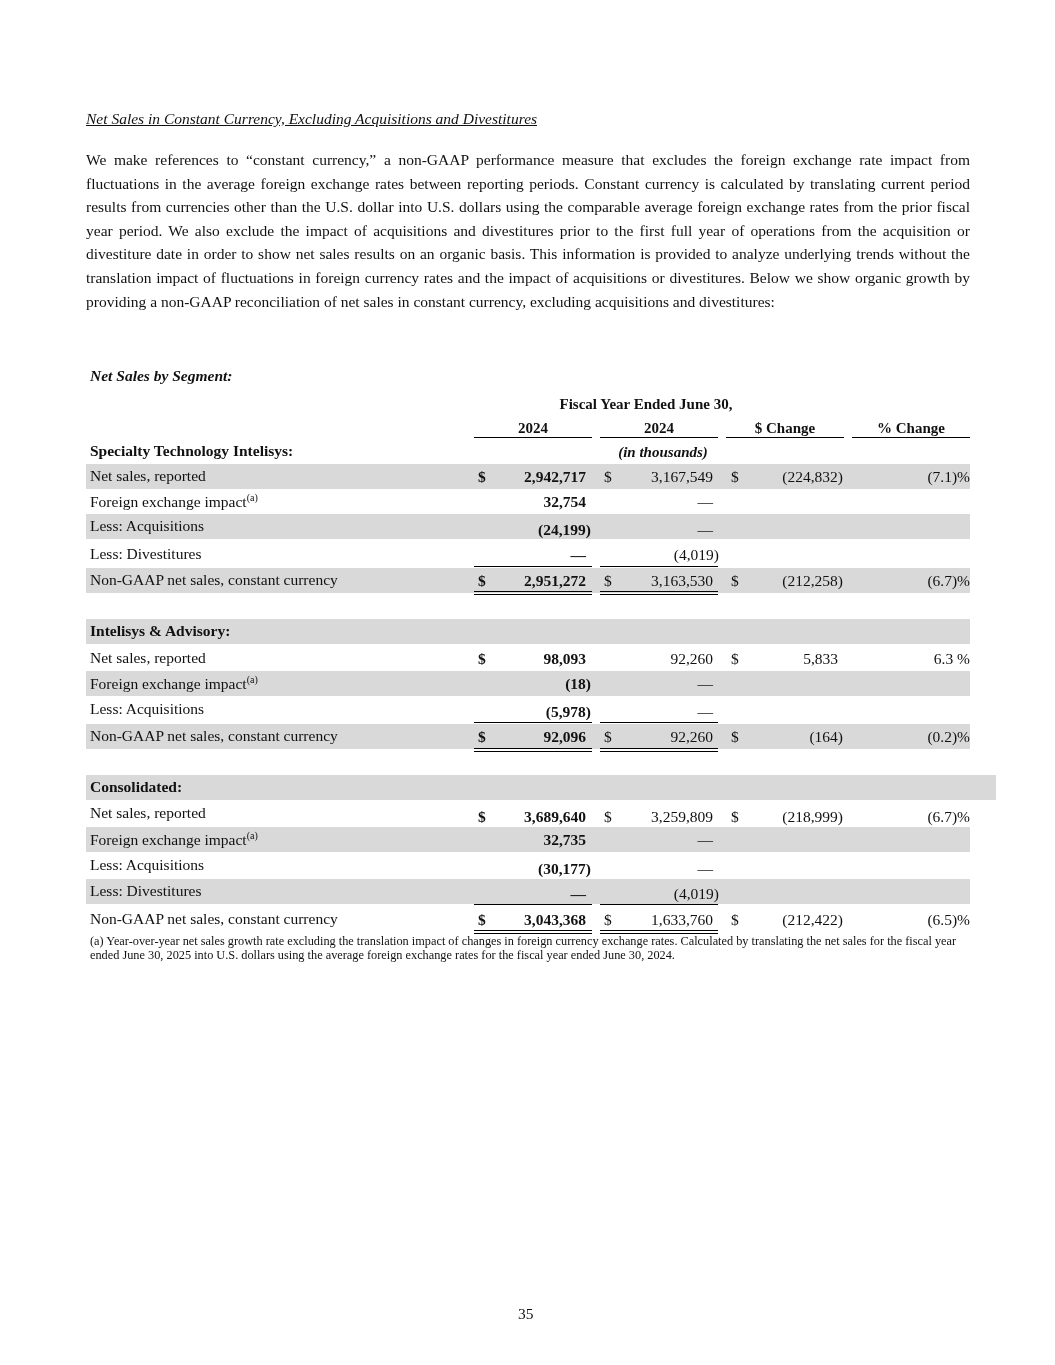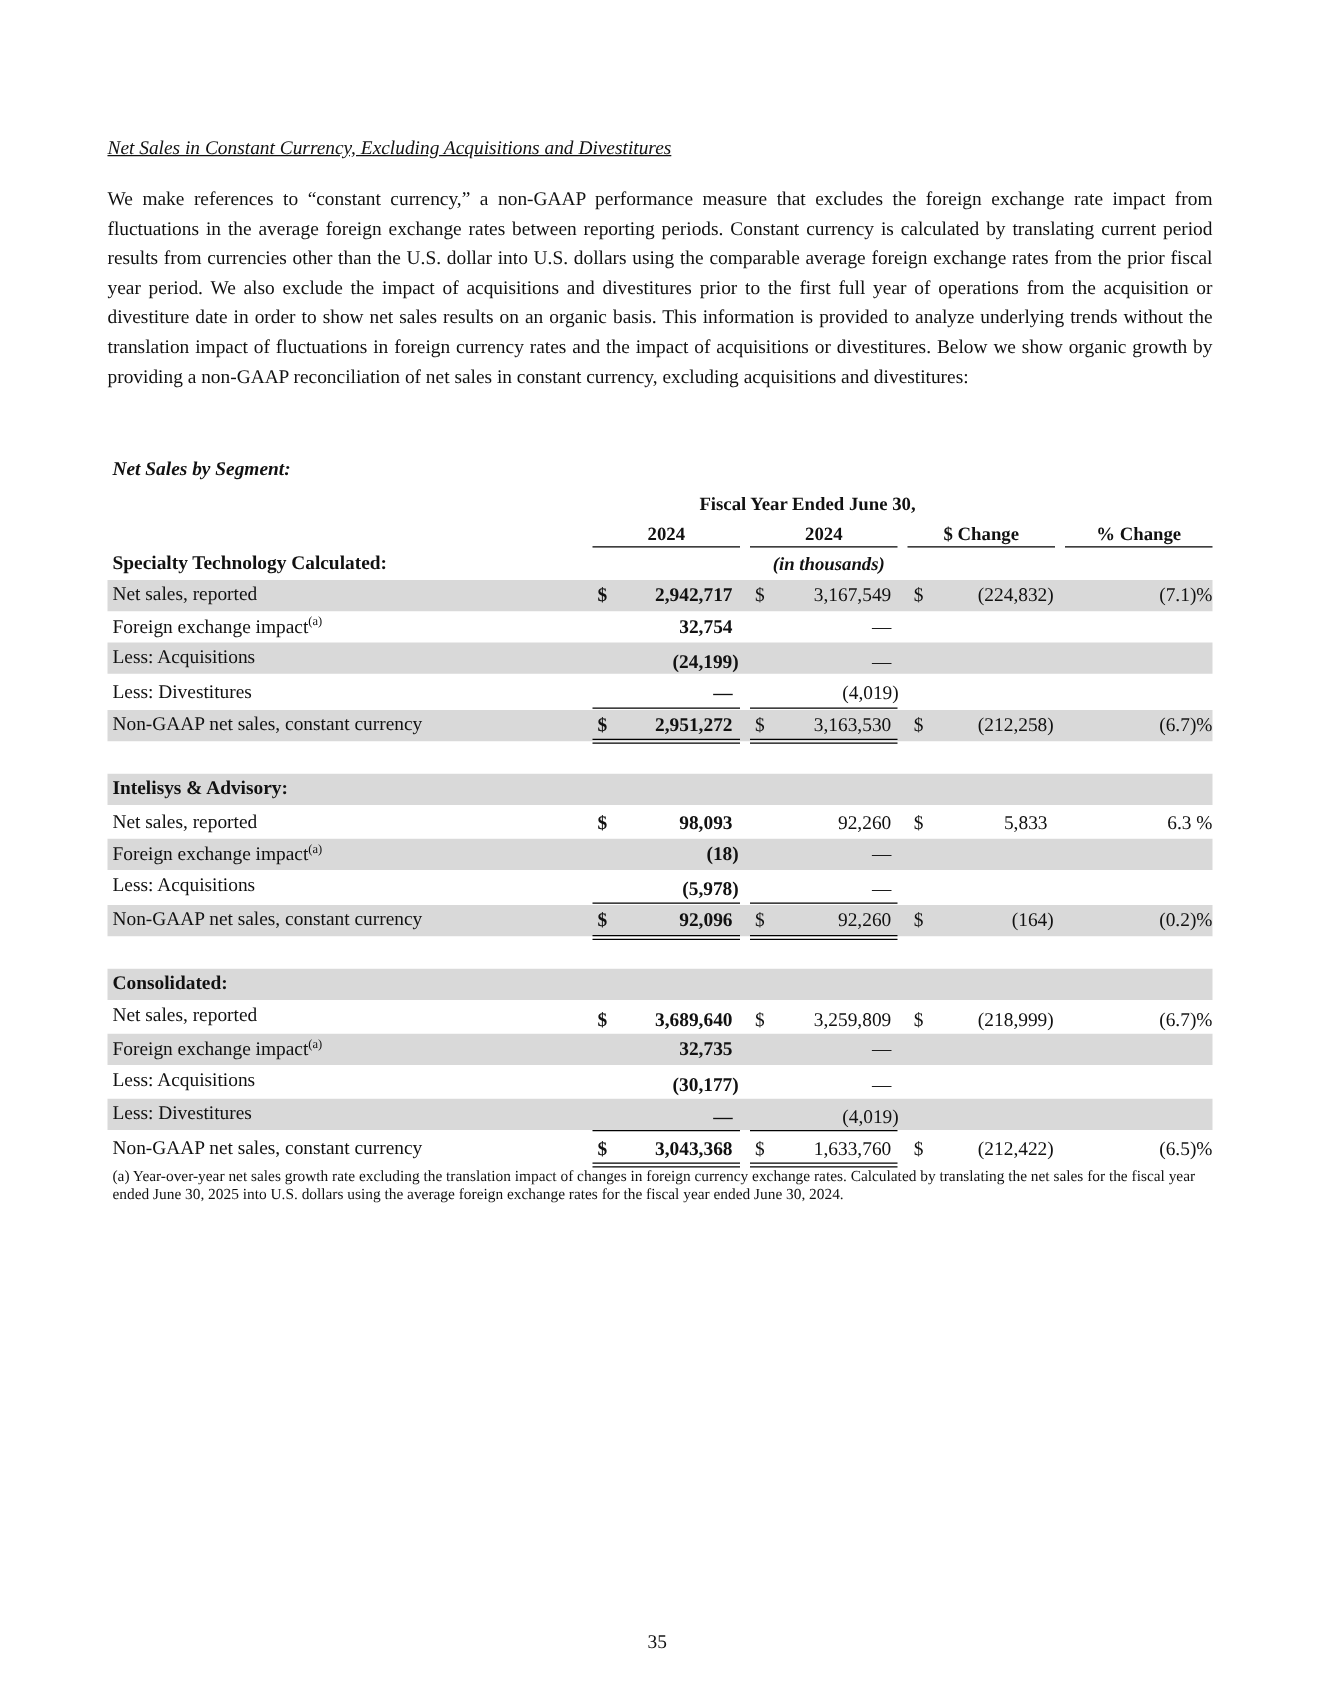--- a/index.html
+++ b/index.html
@@ -42,21 +42,21 @@
   <div class="seg-title">Net Sales by Segment:</div>
 
   <div class="hdr" style="top:396px; left:388px; width:344px;">Fiscal Year Ended June 30,</div>
   <div class="hdr ul" style="top:420px; left:388px; width:118px;">2024</div>
   <div class="hdr ul" style="top:420px; left:514px; width:118px;">2024</div>
   <div class="hdr ul" style="top:420px; left:640px; width:118px;">$ Change</div>
   <div class="hdr ul" style="top:420px; left:766px; width:118px;">% Change</div>
   <div class="inthou" style="left:518px;">(in thousands)</div>
 
   <div class="row" style="top:439px;">
-    <span class="lbl b">Specialty Technology Calculated:</span>
+    <span class="lbl b">Specialty Technology Intelisys:</span>
   </div>
 
   <div class="row gray" style="top:464px;">
     <span class="lbl">Net sales, reported</span>
     <span class="cell d1">$</span>
     <span class="cell v1">2,942,717</span>
     <span class="cell d2">$</span>
     <span class="cell v2">3,167,549</span>
     <span class="cell d3">$</span>
     <span class="cell v3 paren">(224,832)</span>
@@ -130,21 +130,21 @@
     <span class="cell v1">92,096</span>
     <span class="cell d2">$</span>
     <span class="cell v2">92,260</span>
     <span class="cell d3">$</span>
     <span class="cell v3 paren">(164)</span>
     <span class="cell v4">(0.2)%</span>
   </div>
   <div class="dline" style="top:748px; left:388px; width:118px;"></div>
   <div class="dline" style="top:748px; left:514px; width:118px;"></div>
 
-  <div class="row gray" style="top:775px;">
+  <div class="row gray" style="top:775px;padding-left:26px;">
     <span class="lbl b">Consolidated:</span>
   </div>
 
   <div class="row" style="top:801px;">
     <span class="lbl">Net sales, reported</span>
     <span class="cell d1" style="top:7px;">$</span>
     <span class="cell v1" style="top:7px;">3,689,640</span>
     <span class="cell d2" style="top:7px;">$</span>
     <span class="cell v2" style="top:7px;">3,259,809</span>
     <span class="cell d3" style="top:7px;">$</span>

